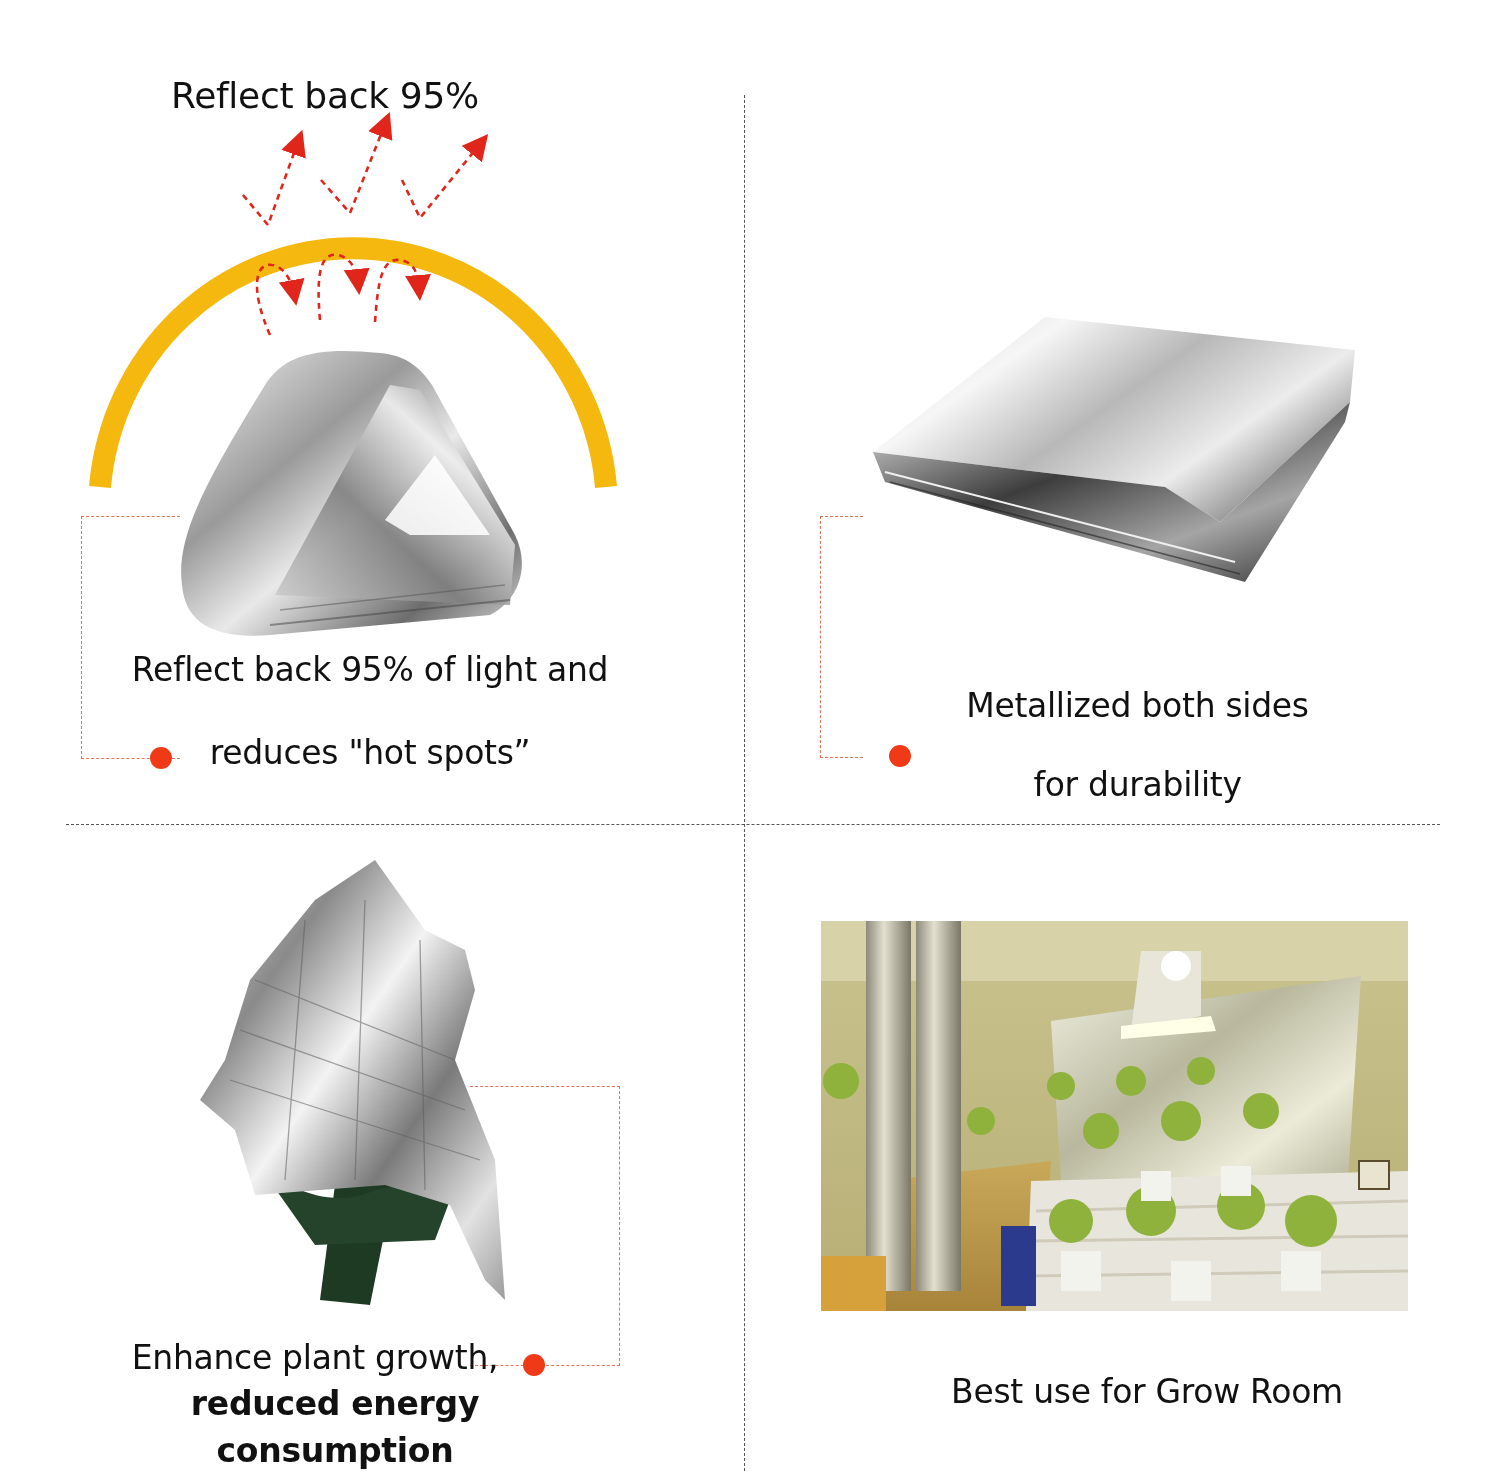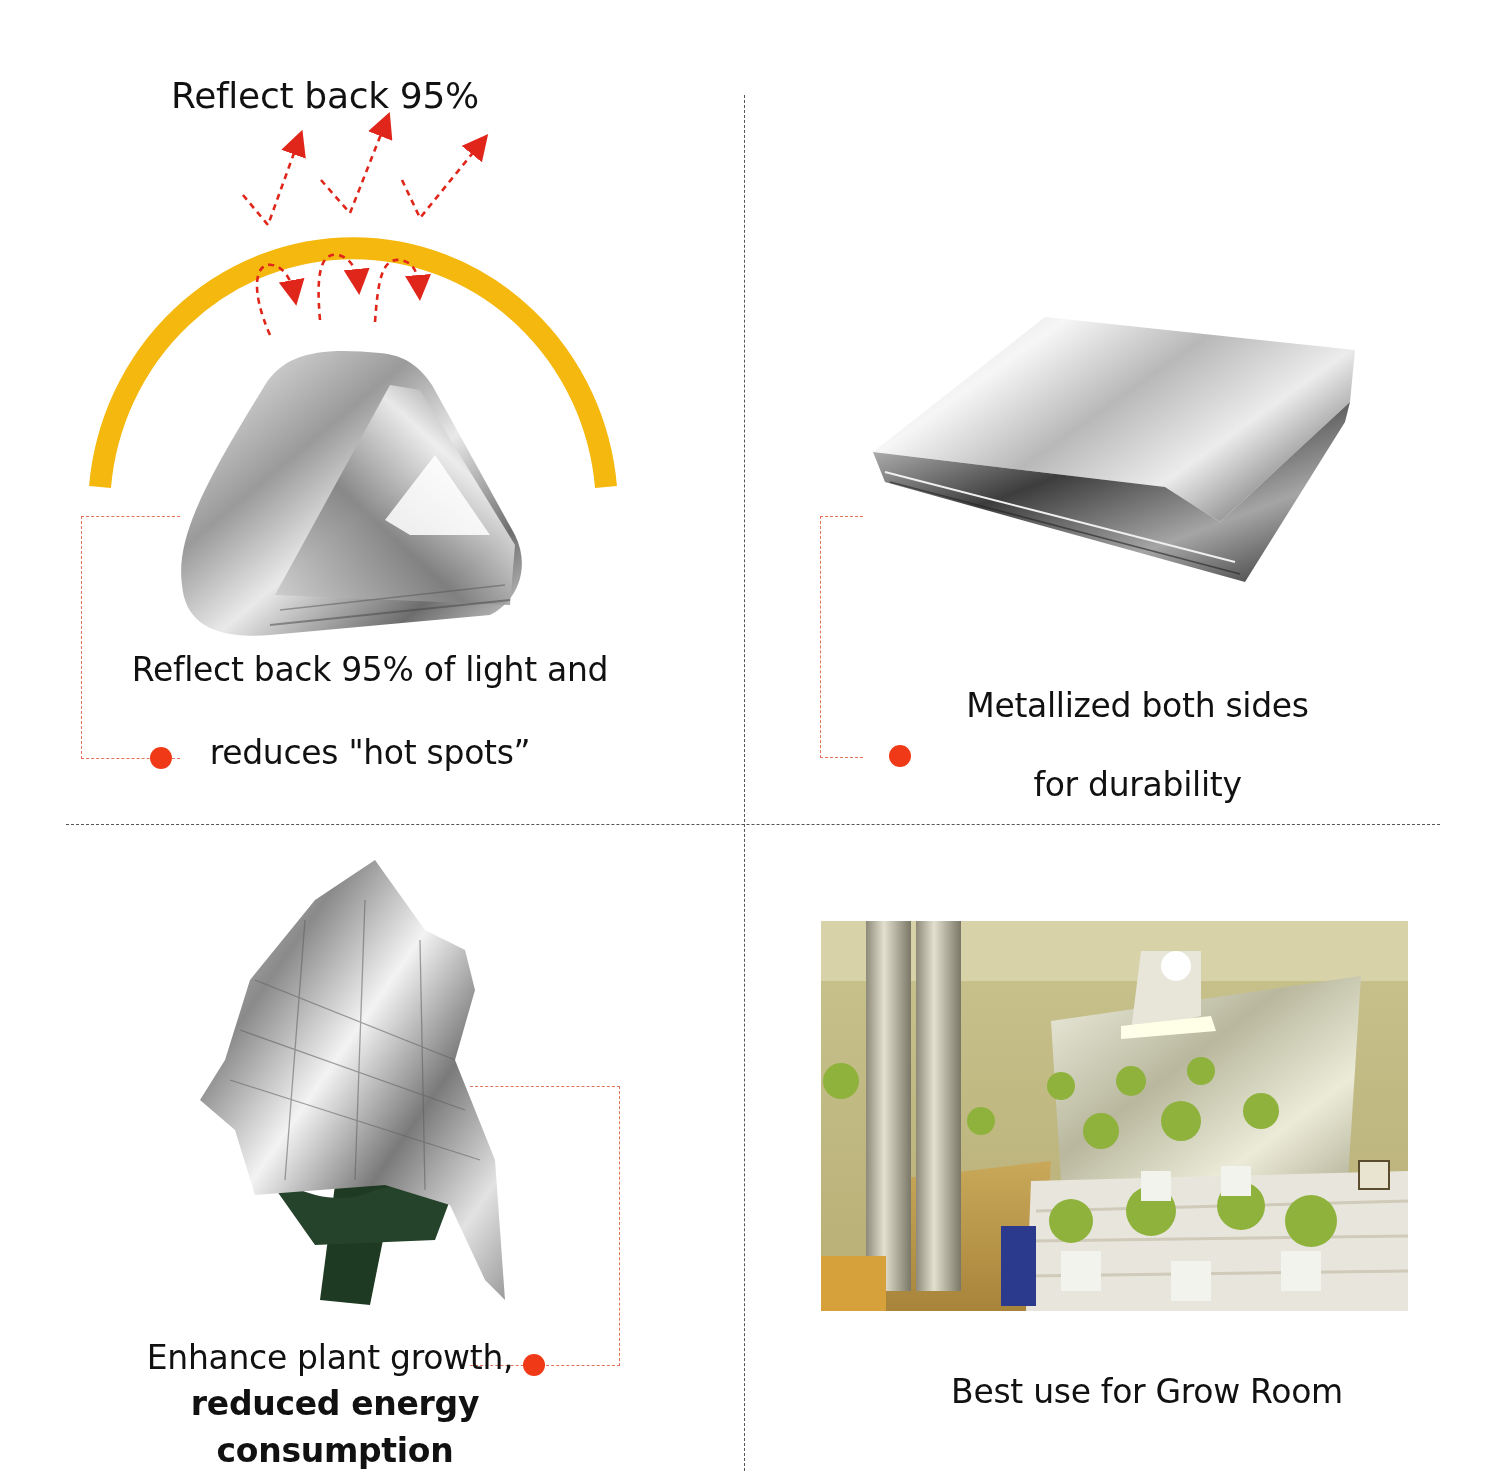--- a/index.html
+++ b/index.html
@@ -124,21 +124,21 @@
         <path d="M35,220 L285,300"></path>
       <path d="M110,60 L90,320"></path>
         <path d="M170,40 L160,320"></path>
         <path d="M225,80 L230,330"></path>
     </g>
   </svg>
 
   <div class="leader" style="left:470px; top:1086px; width:149px; height:278px; border-right-width:1.5px; border-top-width:1.5px; border-bottom-width:1.5px;"></div>
   <div class="dot" style="left:523px; top:1354px;"></div>
 
-  <div class="caption" style="left:130px; top:1334px; width:400px; text-align:center;">Enhance plant growth,</div>
+  <div class="caption" style="left:115px; top:1334px; width:400px; text-align:center;">Enhance plant growth,</div>
   <div class="caption" style="left:80px; top:1380px; width:510px;font-weight:bold;">reduced energy consumption</div>
 </section>
 
 <section>
   <svg class="photo" style="left:821px; top:921px;" width="587" height="390">
     <defs>
       <linearGradient id="wall" x1="0" y1="0" x2="0" y2="1">
         <stop offset="0" stop-color="#c9c38f"></stop>
           <stop offset="1" stop-color="#b7ae74"></stop>
       </linearGradient>

